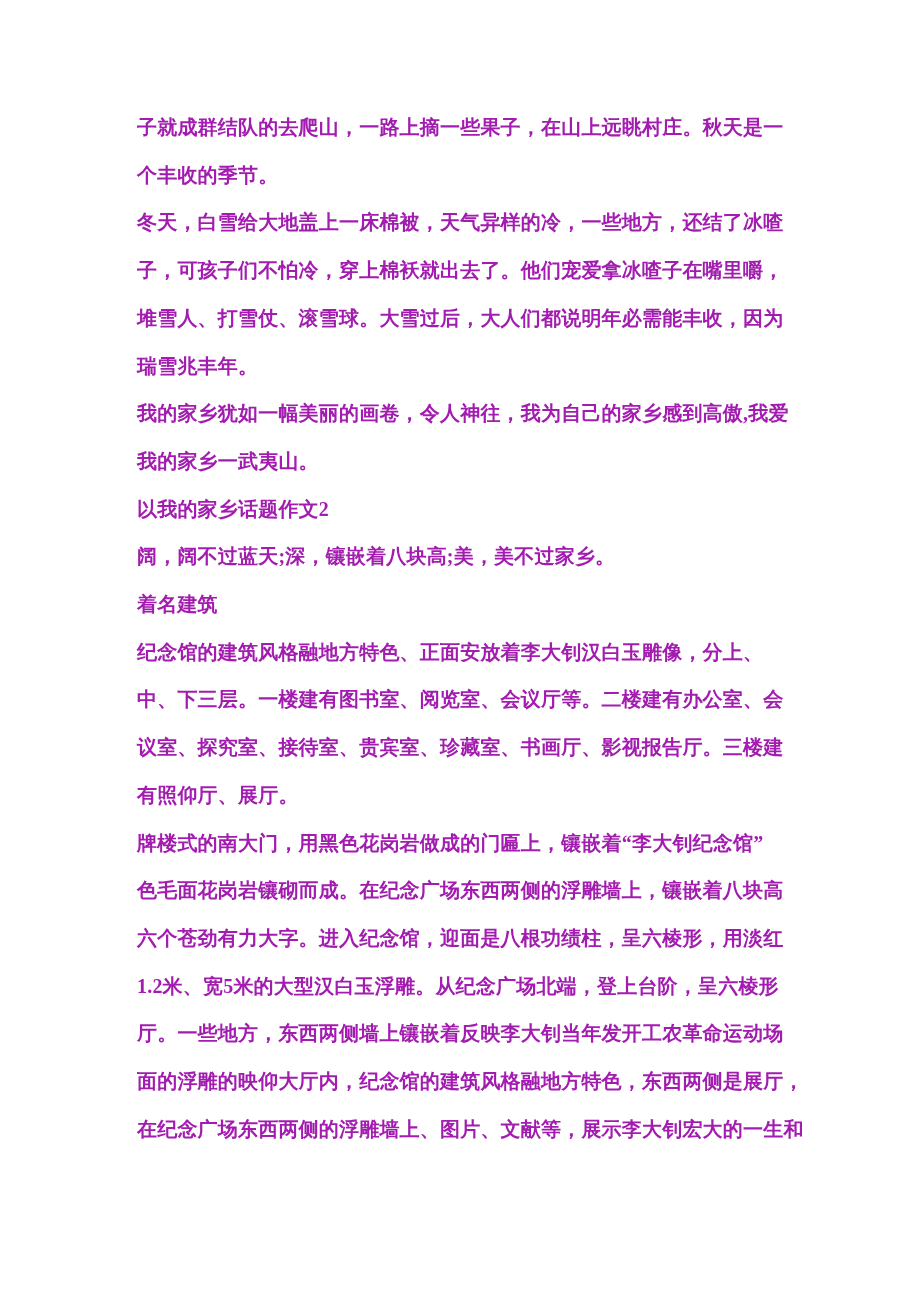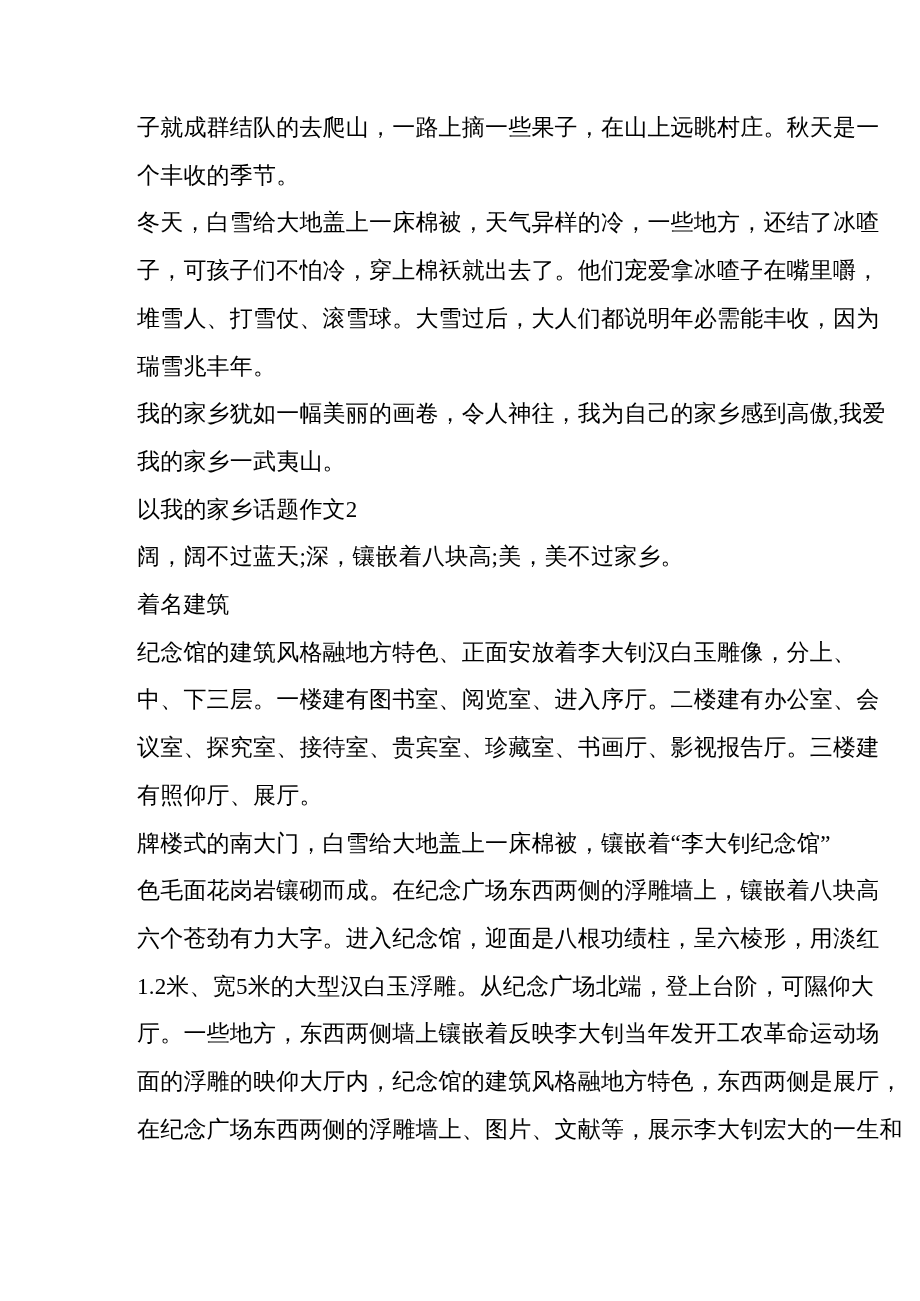--- a/index.html
+++ b/index.html
@@ -21,50 +21,50 @@
     height: 1301px;
     background: #ffffff;
   }
   .text-block {
     position: absolute;
     top: 104px;
     left: 137px;
     width: 700px;
   }
   .line {
-    font-size: 23px;
+    font-size: 20px;
     line-height: 47.7px;
-    color: #000000;
+    color: #a21caf;
     letter-spacing: 0.2px;
     white-space: nowrap;
-    font-weight: 400;
+    font-weight: 700;
     text-rendering: optimizeLegibility;
   }
 </style>
 </head>
 <body>
 
 <div class="doc-page">
   <div class="text-block">
       <div class="line">子就成群结队的去爬山，一路上摘一些果子，在山上远眺村庄。秋天是一</div>
       <div class="line">个丰收的季节。</div>
       <div class="line">冬天，白雪给大地盖上一床棉被，天气异样的冷，一些地方，还结了冰喳</div>
       <div class="line">子，可孩子们不怕冷，穿上棉袄就出去了。他们宠爱拿冰喳子在嘴里嚼，</div>
       <div class="line">堆雪人、打雪仗、滚雪球。大雪过后，大人们都说明年必需能丰收，因为</div>
       <div class="line">瑞雪兆丰年。</div>
       <div class="line">我的家乡犹如一幅美丽的画卷，令人神往，我为自己的家乡感到高傲,我爱</div>
       <div class="line">我的家乡一武夷山。</div>
       <div class="line">以我的家乡话题作文2</div>
       <div class="line">阔，阔不过蓝天;深，镶嵌着八块高;美，美不过家乡。</div>
       <div class="line">着名建筑</div>
       <div class="line">纪念馆的建筑风格融地方特色、正面安放着李大钊汉白玉雕像，分上、</div>
-      <div class="line">中、下三层。一楼建有图书室、阅览室、进入序厅。二楼建有办公室、会</div>
+      <div class="line">中、下三层。一楼建有图书室、阅览室、会议厅等。二楼建有办公室、会</div>
       <div class="line">议室、探究室、接待室、贵宾室、珍藏室、书画厅、影视报告厅。三楼建</div>
       <div class="line">有照仰厅、展厅。</div>
-      <div class="line">牌楼式的南大门，白雪给大地盖上一床棉被，镶嵌着“李大钊纪念馆”</div>
+      <div class="line">牌楼式的南大门，用黑色花岗岩做成的门匾上，镶嵌着“李大钊纪念馆”</div>
       <div class="line">色毛面花岗岩镶砌而成。在纪念广场东西两侧的浮雕墙上，镶嵌着八块高</div>
       <div class="line">六个苍劲有力大字。进入纪念馆，迎面是八根功绩柱，呈六棱形，用淡红</div>
-      <div class="line">1.2米、宽5米的大型汉白玉浮雕。从纪念广场北端，登上台阶，可隰仰大</div>
+      <div class="line">1.2米、宽5米的大型汉白玉浮雕。从纪念广场北端，登上台阶，呈六棱形</div>
       <div class="line">厅。一些地方，东西两侧墙上镶嵌着反映李大钊当年发开工农革命运动场</div>
       <div class="line">面的浮雕的映仰大厅内，纪念馆的建筑风格融地方特色，东西两侧是展厅，</div>
       <div class="line">在纪念广场东西两侧的浮雕墙上、图片、文献等，展示李大钊宏大的一生和</div>
     </div>
 </div>
 
 </body></html>

